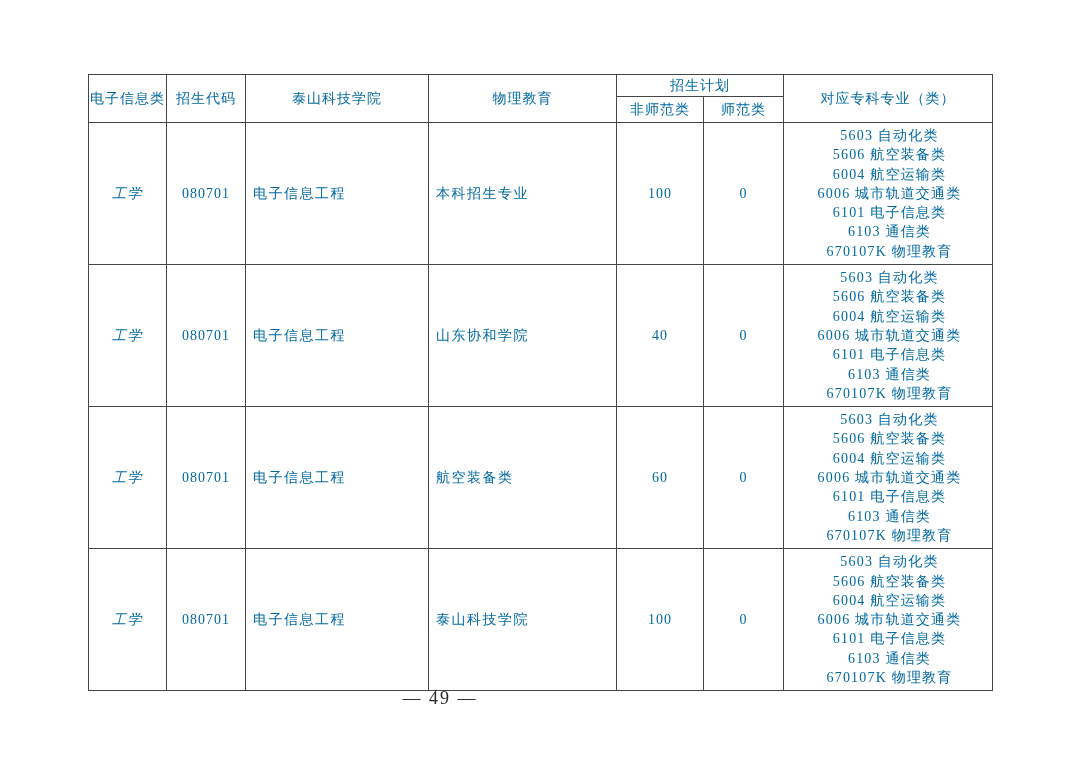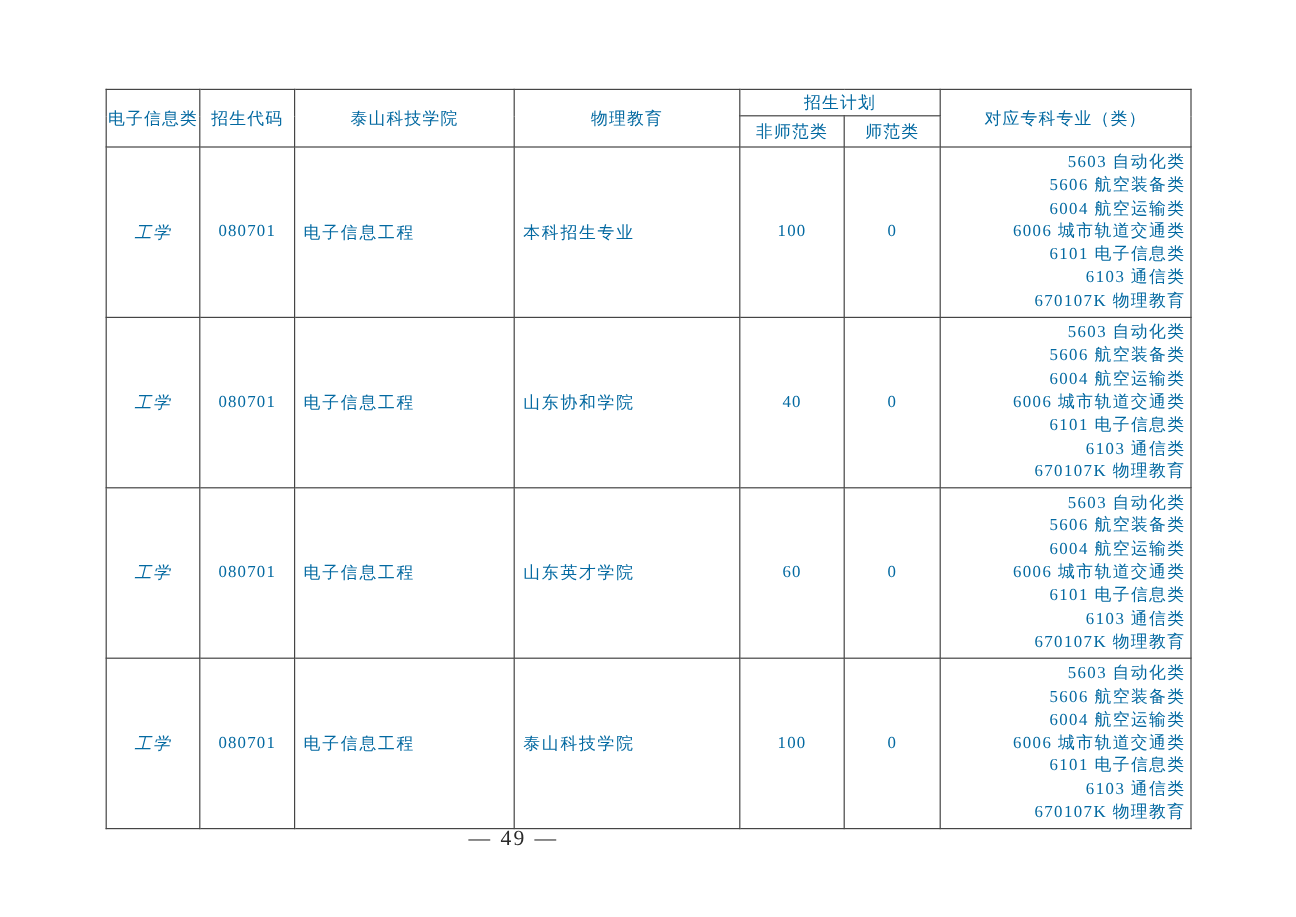--- a/index.html
+++ b/index.html
@@ -40,32 +40,32 @@
     text-align: center;
     letter-spacing: 1px;
   }
   tr.hdr-top th { height: 22px; }
   tr.hdr-sub th { height: 26px; }
   tr.data-row { height: 136px; }
   td.c-center { text-align: center; letter-spacing: 1.5px; font-style: italic; }
   td.c-num { text-align: center; letter-spacing: 1px; font-size: 13.5px; }
   td.c-left { text-align: left; padding-left: 7px; letter-spacing: 1.5px; }
   td.c-majors {
-    text-align: right;
+    text-align: center;
     padding: 3px 4px 3px 7px;
     font-size: 13px;
     line-height: 19.3px;
     letter-spacing: 1.2px;
     white-space: pre-line;
     vertical-align: middle;
   }
   .page-number {
     position: absolute;
     top: 688px;
-    left: 0;
+    left: 12px;
     width: 856px;
     text-align: center;
     font-size: 18px;
     letter-spacing: 2px;
     color: #2a2a2a;
     font-family: "Liberation Serif", "DejaVu Serif", serif;
   }
 </style>
 </head>
 <body>
@@ -124,21 +124,21 @@
 6004 航空运输类
 6006 城市轨道交通类
 6101 电子信息类
 6103 通信类
 670107K 物理教育</td>
       </tr>
       <tr class="data-row">
         <td class="c-center">工学</td>
         <td class="c-num">080701</td>
         <td class="c-left">电子信息工程</td>
-        <td class="c-left">山东英才学院</td>
+        <td class="c-left">航空装备类</td>
         <td class="c-num">60</td>
         <td class="c-num">0</td>
         <td class="c-majors">5603 自动化类
 5606 航空装备类
 6004 航空运输类
 6006 城市轨道交通类
 6101 电子信息类
 6103 通信类
 670107K 物理教育</td>
       </tr>

